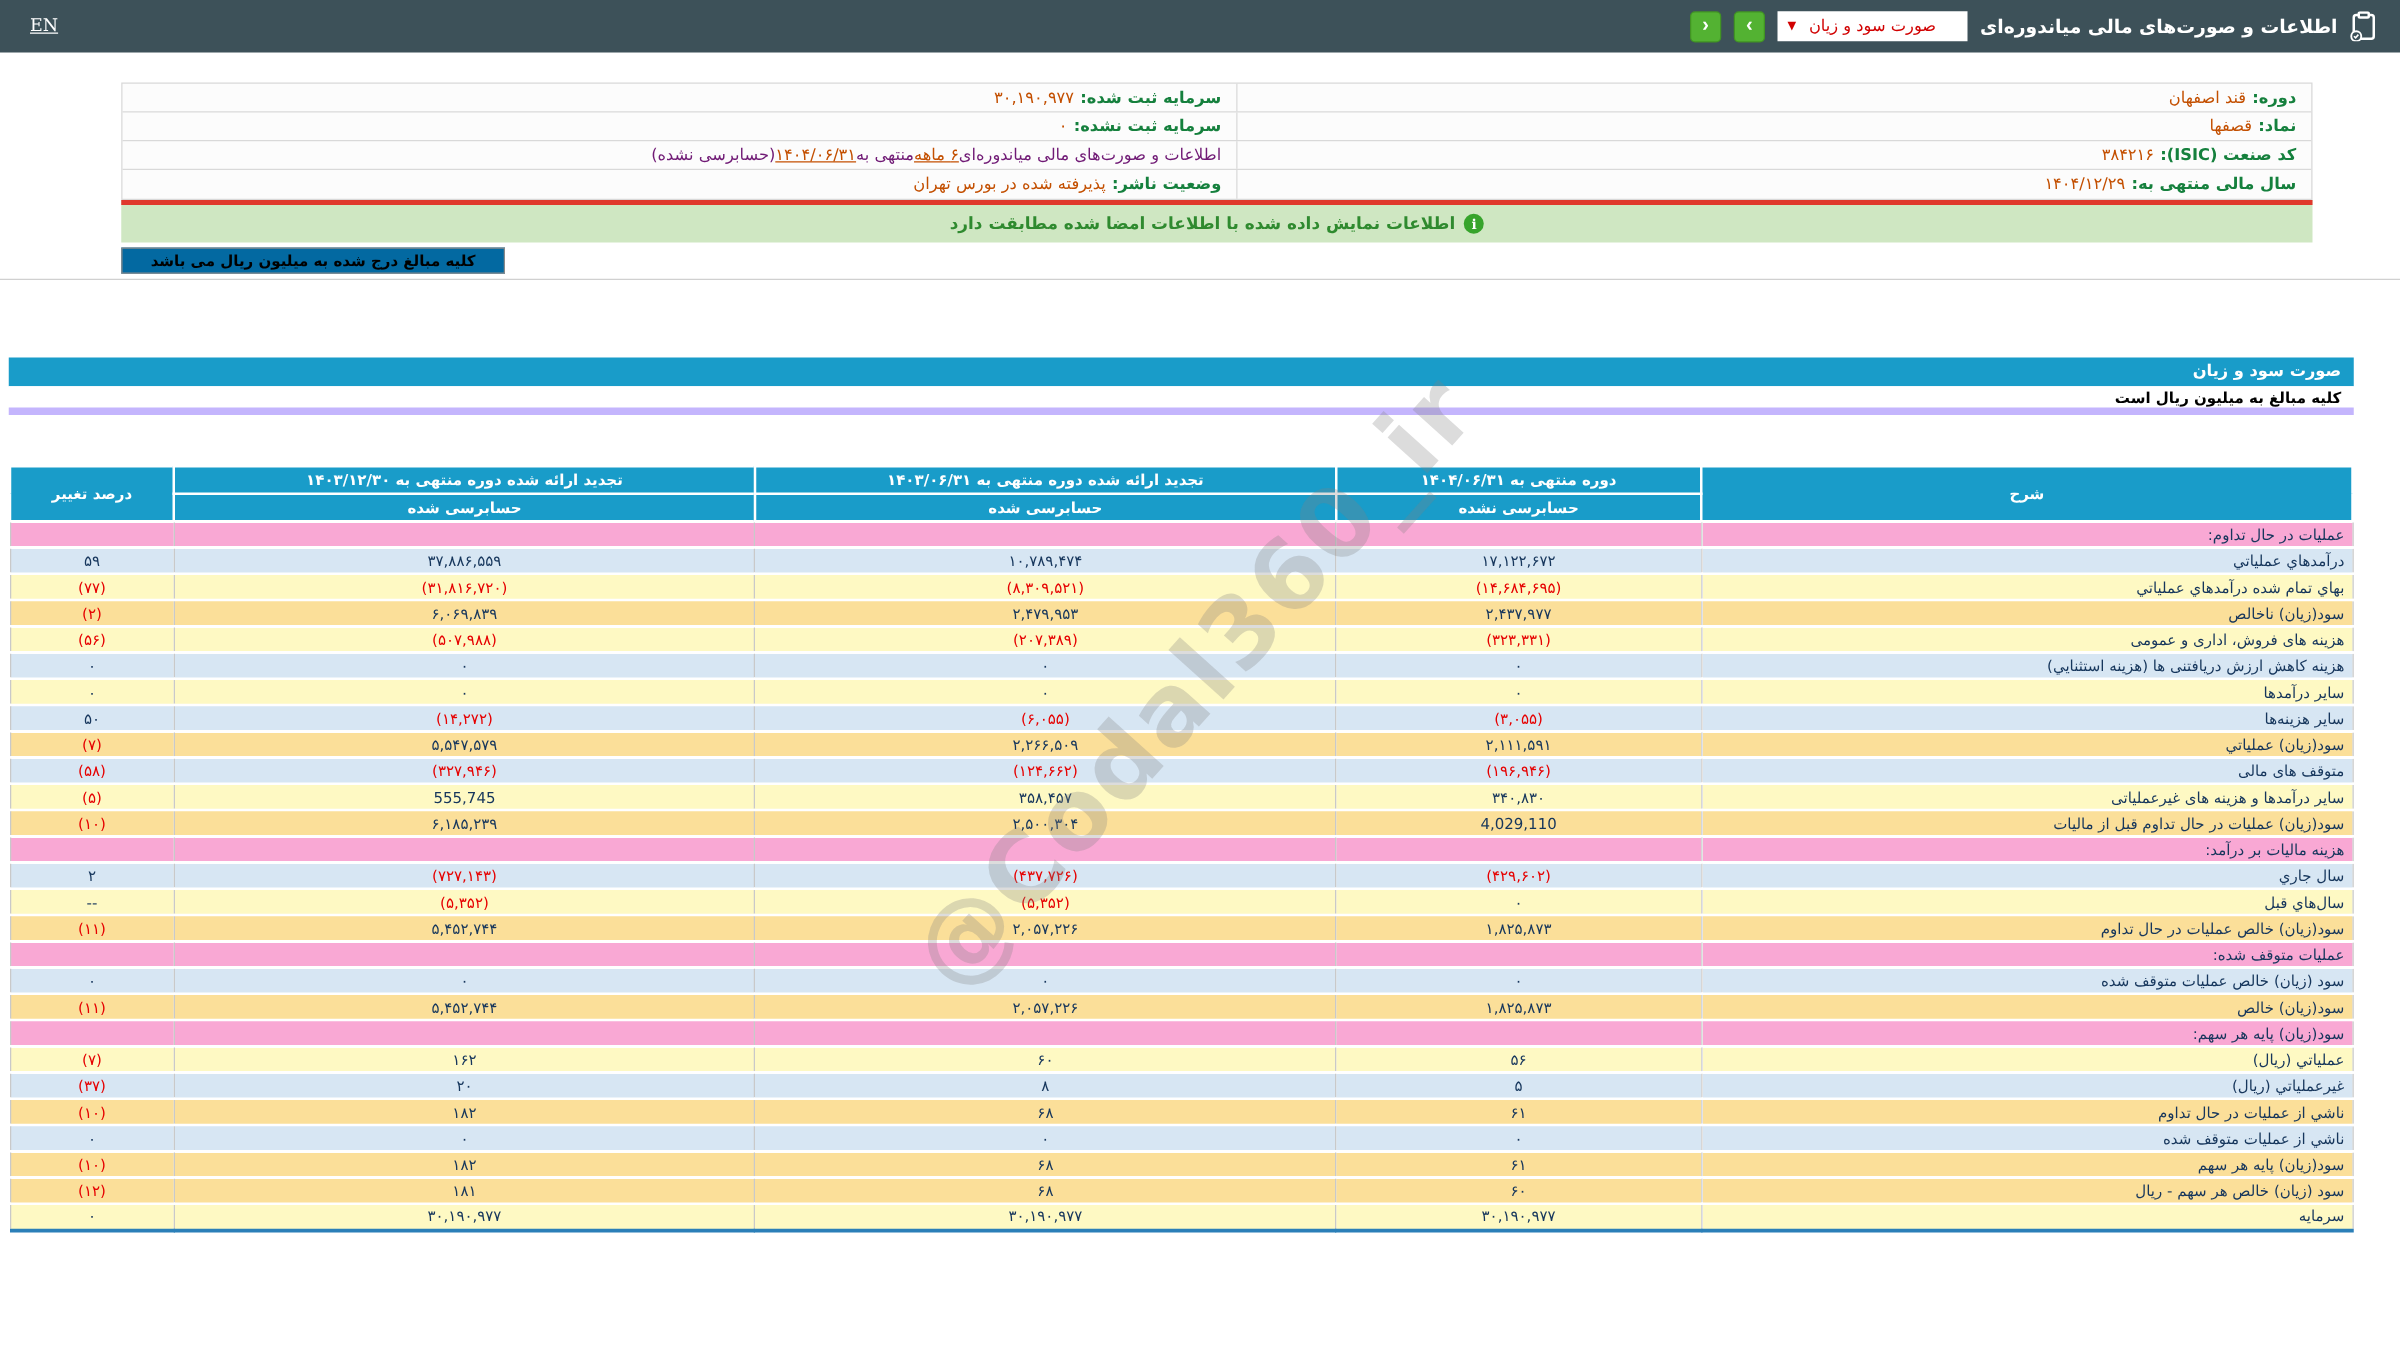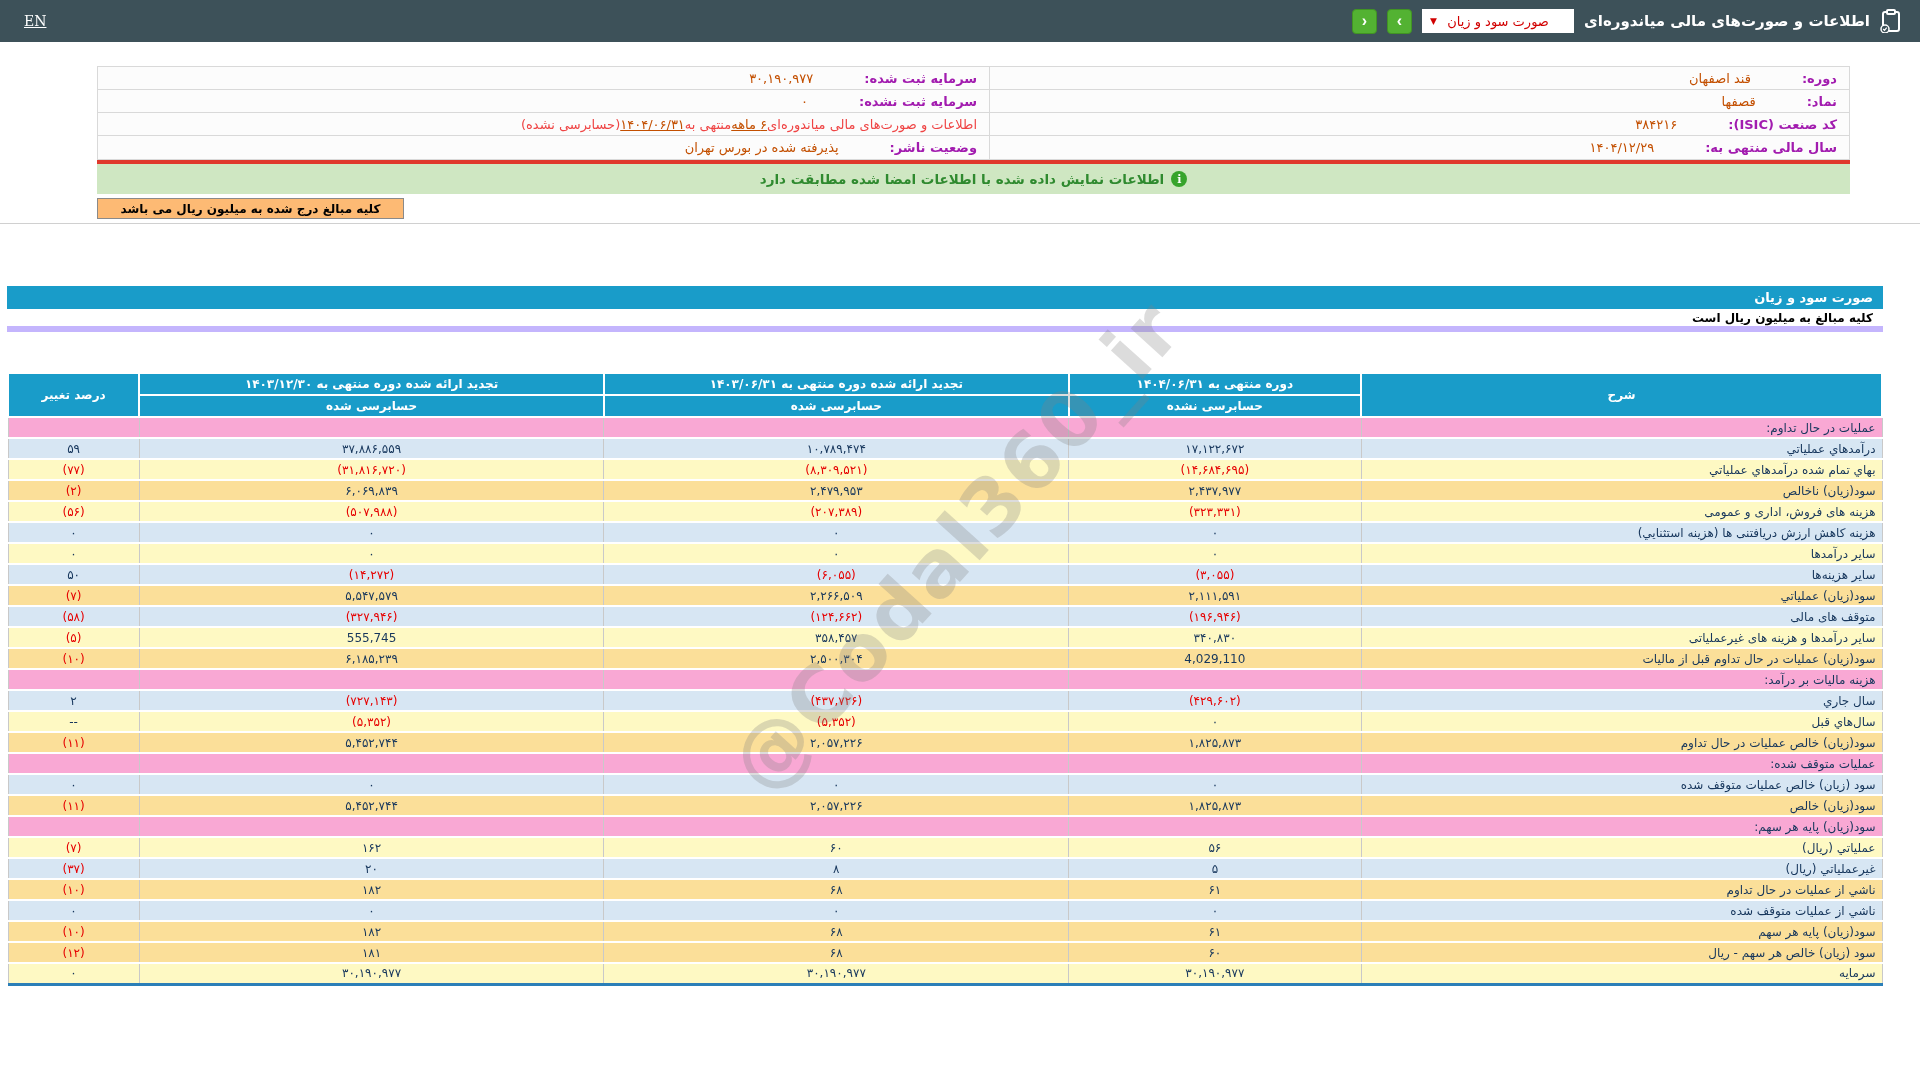--- a/index.html
+++ b/index.html
@@ -29,40 +29,40 @@
   .en-link { color:#fff; font-size:14px; text-decoration:underline;
     font-family:"DejaVu Serif", serif; cursor:pointer; }
   
   .info-box { margin:24px 70px 0 97px; border:1px solid #d9d9d9; background:#fcfcfc; }
   .info-row { display:flex; height:23px; border-bottom:1px solid #d9d9d9;
     align-items:center; font-size:13px; }
   .info-row:last-child { border-bottom:none; }
   .cell-r { width:860px; flex:none; border-left:1px solid #d9d9d9; padding:0 12px; height:100%;
     display:flex; align-items:center; }
   .cell-l { flex:1; padding:0 12px; height:100%; display:flex; align-items:center; }
-  .lbl { font-weight:bold; color:#a21caf;margin-left:46px; }
+  .lbl { font-weight:bold; color:#15803d; }
   .val { color:#c34f00; margin-right:5px; }
-  .part { color:#ef4444; }
+  .part { color:#701a75; }
   .part.hl { color:#c34f00;text-decoration:underline; }
   
   .banner {
     margin:0 70px 0 97px; border-top:4px solid #e0382c; background:#cfe7c2; height:34px;
     display:flex; align-items:center; justify-content:center; gap:7px;
     color:#2f8a2f; font-weight:bold; font-size:13.5px;
   }
   .info-icon {
     width:16px; height:16px; border-radius:50%; background:#37a42c; color:#fff;
     font-size:11px; font-weight:bold; display:flex; align-items:center; justify-content:center;
     font-family:"DejaVu Serif", serif; flex:none;
   }
   
   .amounts-box {
     width:307px; height:21px; margin:4px auto 0 0; margin-right:0;
     margin-left:97px; margin-right:auto;
-    background:#fdba74; border:1px solid #8a8a8a;
+    background:#0369a1; border:1px solid #8a8a8a;
     display:flex; align-items:center; justify-content:center;
     font-size:12px; font-weight:bold; color:#000;
   }
   .divider { margin-top:4px; border-top:1px solid #d0d0d0; height:0; width:100%; }
   
   .statement { margin:62px 37px 0 7px; }
   .stmt-title { height:23px; background:#199cc9; color:#fff; font-weight:bold;
     font-size:13px; display:flex; align-items:center; padding:0 10px; }
   .stmt-note { height:23px; display:flex; align-items:center; padding:0 10px;
     font-weight:bold; font-size:12px; color:#000; border-bottom:6px solid #c4b5fd; background:#fff; }

